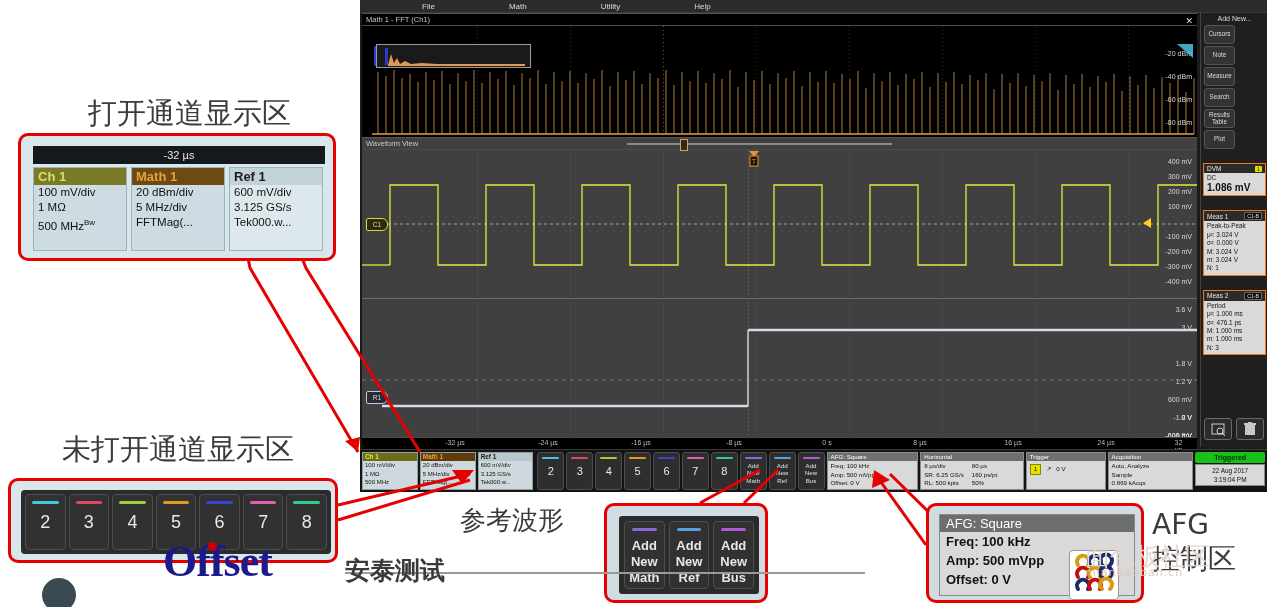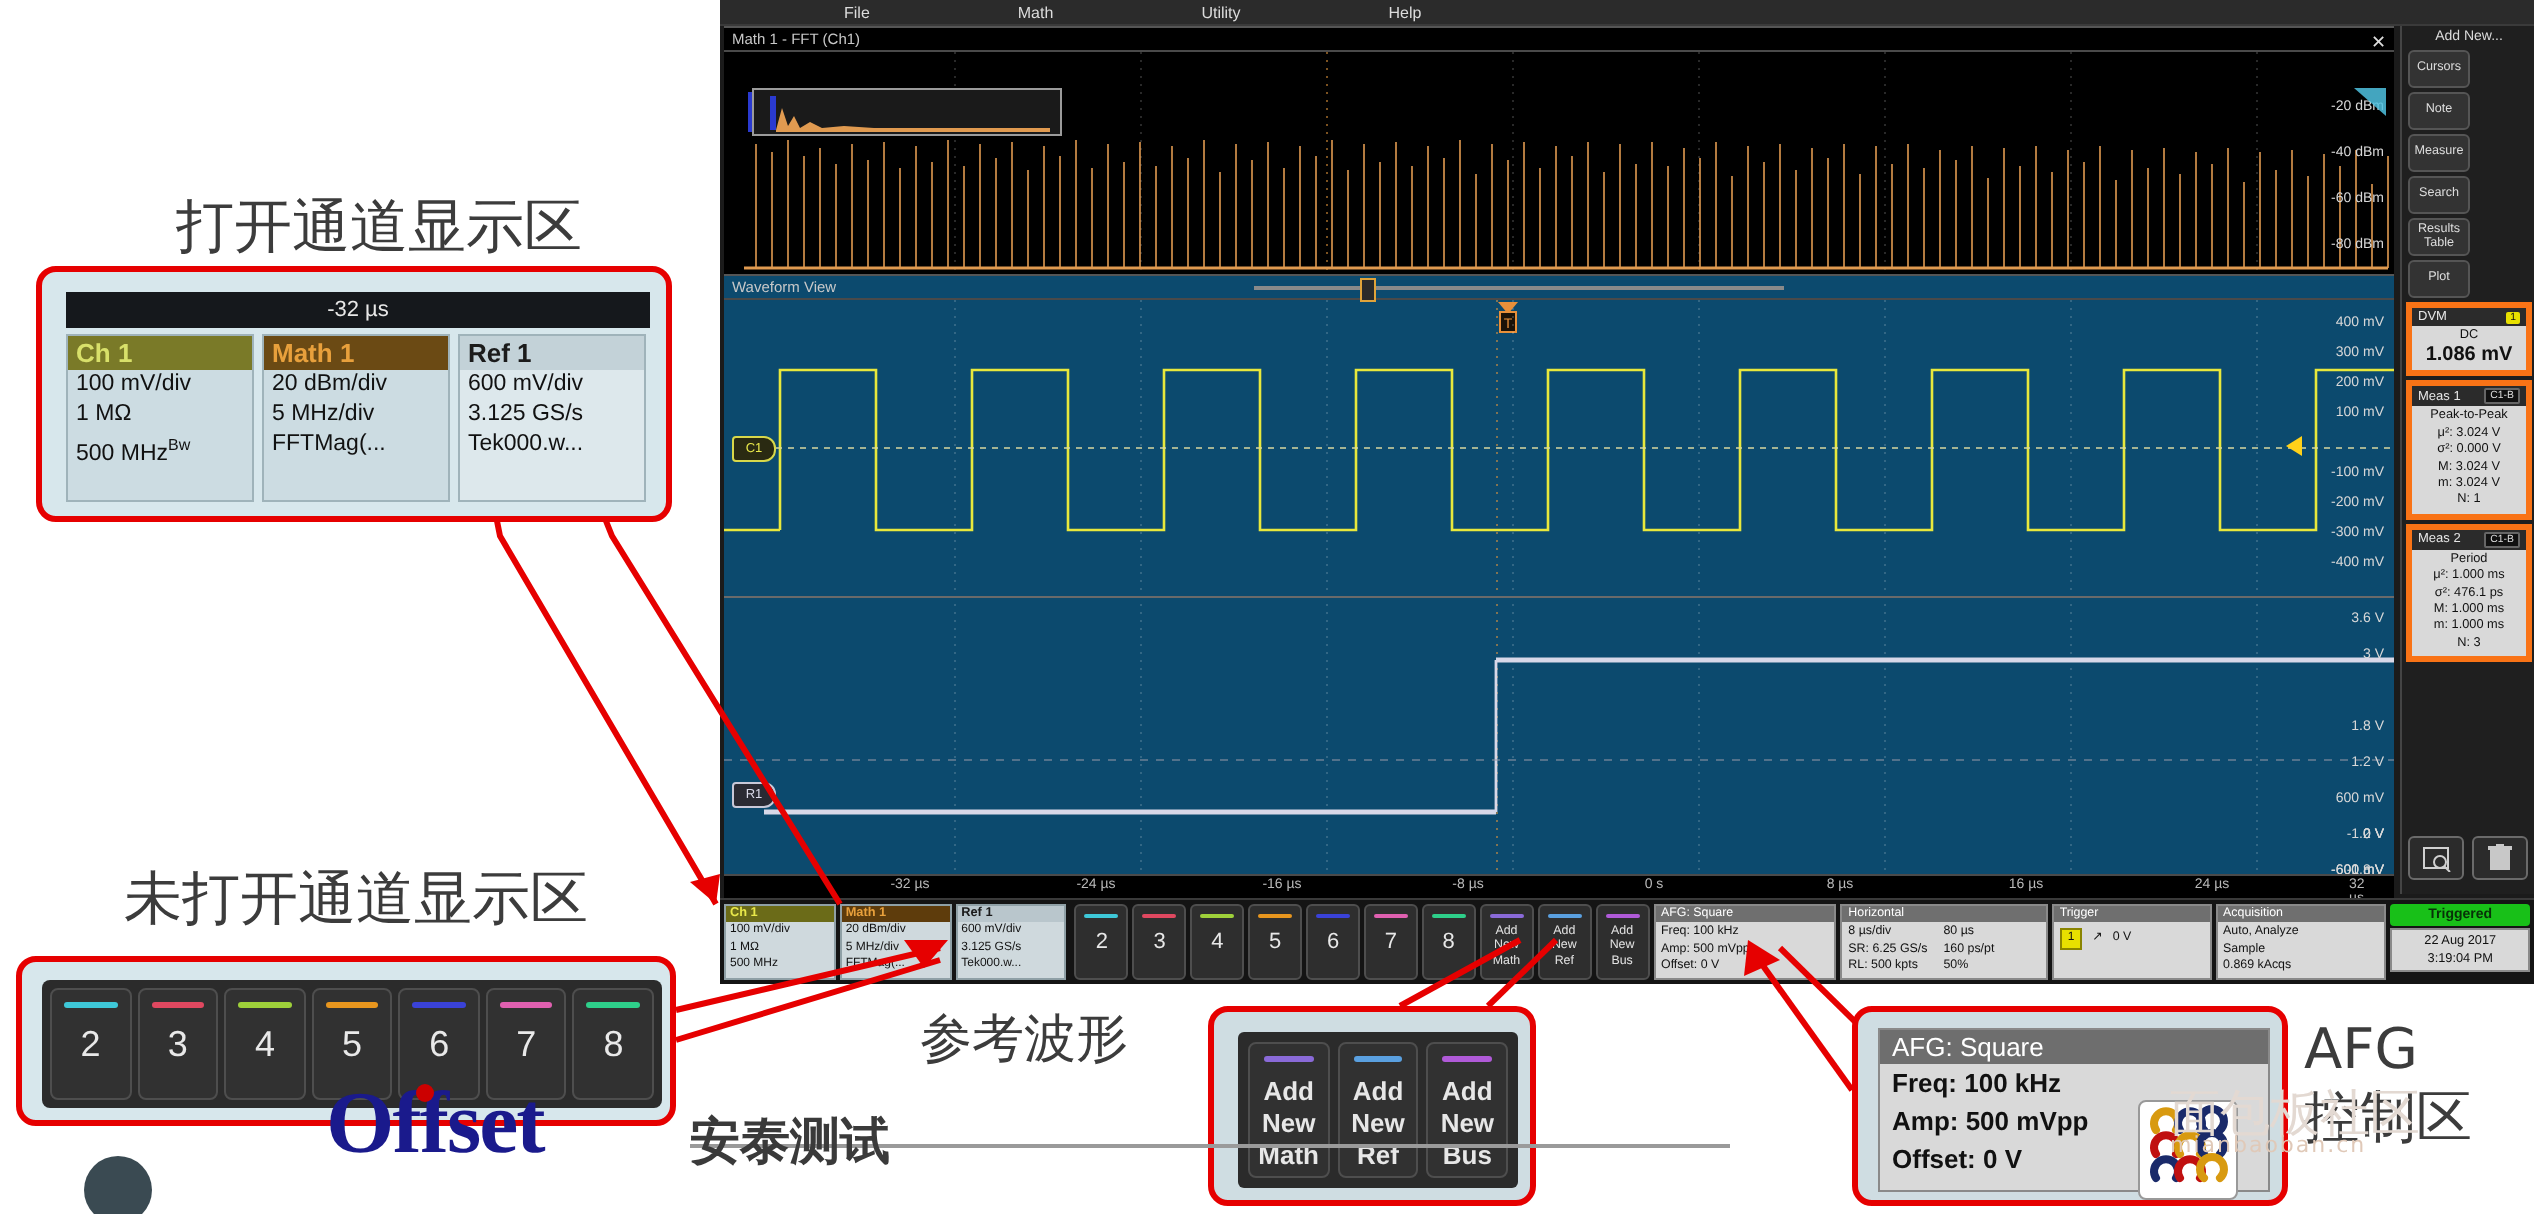--- a/index.html
+++ b/index.html
@@ -19,21 +19,21 @@
     display:flex;align-items:center;gap:26px;padding-left:14px;box-sizing:border-box;
   }
   #menubar .mi{font-size:8px;color:#dcdcdc;padding-left:48px;}
   
   #fftpane{position:absolute;left:2px;top:13px;width:835px;height:123px;background:#000;border-top:1px solid #555;}
   #fftpane .ptitle{position:absolute;left:4px;top:1px;font-size:7.5px;color:#c8c8c8;}
   #fftpane .ptitleline{position:absolute;left:0;top:11px;width:835px;height:1px;background:#4a4a4a;}
   .fftbadge{position:absolute;left:14px;top:30px;width:153px;height:22px;border:1px solid #9b9b9b;background:#141414;}
   #fftcanvas{position:absolute;left:0;top:12px;width:835px;height:111px;}
   
-  #wvpane{position:absolute;left:2px;top:137px;width:835px;height:310px;background:#0c4a6e;border-top:1px solid #555;}
+  #wvpane{position:absolute;left:2px;top:137px;width:835px;height:310px;background:#404040;border-top:1px solid #555;}
   #wvpane .ptitle{position:absolute;left:4px;top:1px;font-size:7.5px;color:#c8c8c8;}
   #wvpane .ptitleline{position:absolute;left:0;top:11px;width:835px;height:1px;background:#4a4a4a;}
   .zoombar{position:absolute;left:265px;top:5px;width:265px;height:2px;background:#8a8a8a;}
   .zoomhandle{position:absolute;left:318px;top:1px;width:6px;height:10px;background:#2a2a2a;border:1px solid #e0a33a;}
   .trigmark{position:absolute;left:386px;top:13px;width:12px;height:16px;}
   
   .vlabels{position:absolute;right:2px;top:0;width:46px;font-size:7px;text-align:right;}
   .vlabels div{position:absolute;right:3px;white-space:nowrap;}
   
   .gridarea{position:absolute;left:0;top:12px;right:0;bottom:0;}
@@ -48,21 +48,21 @@
   
   #timeaxis{position:absolute;left:2px;top:437px;width:835px;height:12px;background:#000;border-top:1px solid #4a4a4a;}
   #timeaxis span{position:absolute;top:1px;font-size:7px;color:#b9b9b9;transform:translateX(-50%);}
   
   #rightcol{position:absolute;left:840px;top:13px;width:67px;height:434px;background:#1f1f1f;border-left:1px solid #444;
             font-size:6.8px;}
   #rightcol .addnew{height:12px;line-height:12px;text-align:center;color:#ddd;font-size:7px;}
   .btgrid{display:flex;flex-wrap:wrap;gap:2px;padding:0 3px;box-sizing:border-box;}
   .btgrid .bt{width:29px;height:17px;background:#333;border:1px solid #555;border-radius:3px;color:#ddd;
               display:flex;align-items:center;justify-content:center;text-align:center;font-size:6.3px;line-height:6.8px;}
-  .panelbox{margin:2px 2px 0 2px;background:#d9d9d9;color:#111;border:3px solid #f97316;text-align:center;}
+  .panelbox{margin:14px 2px 0 2px;background:#d9d9d9;color:#111;border:1px solid #f97316;}
   .panelhdr{background:#2b2b2b;color:#e6e6e6;font-size:6.5px;padding:1px 3px;display:flex;justify-content:space-between;align-items:center;}
   .badgeY{background:#e8e000;color:#111;font-size:5.2px;padding:0 2px;border-radius:1px;}
   .badgeD{background:#111;color:#dcdcdc;font-size:5.2px;padding:0 2px;border-radius:1px;border:1px solid #666;}
   .panelbody{padding:1px 3px 2px 3px;font-size:6.4px;line-height:8.4px;}
   .dvmval{font-size:10px;font-weight:bold;line-height:11px;}
   #zoomtrash{position:absolute;left:844px;top:418px;width:60px;height:22px;display:flex;gap:4px;align-items:center;}
   .sqbtn{width:26px;height:20px;border:1px solid #6a6a6a;border-radius:3px;background:#2b2b2b;display:flex;align-items:center;justify-content:center;}
   
   #botbar{position:absolute;left:0;top:449px;width:907px;height:43px;background:#141414;border-top:1px solid #3a3a3a;
           display:flex;align-items:flex-start;padding:2px 2px 0 2px;box-sizing:border-box;gap:2px;}

